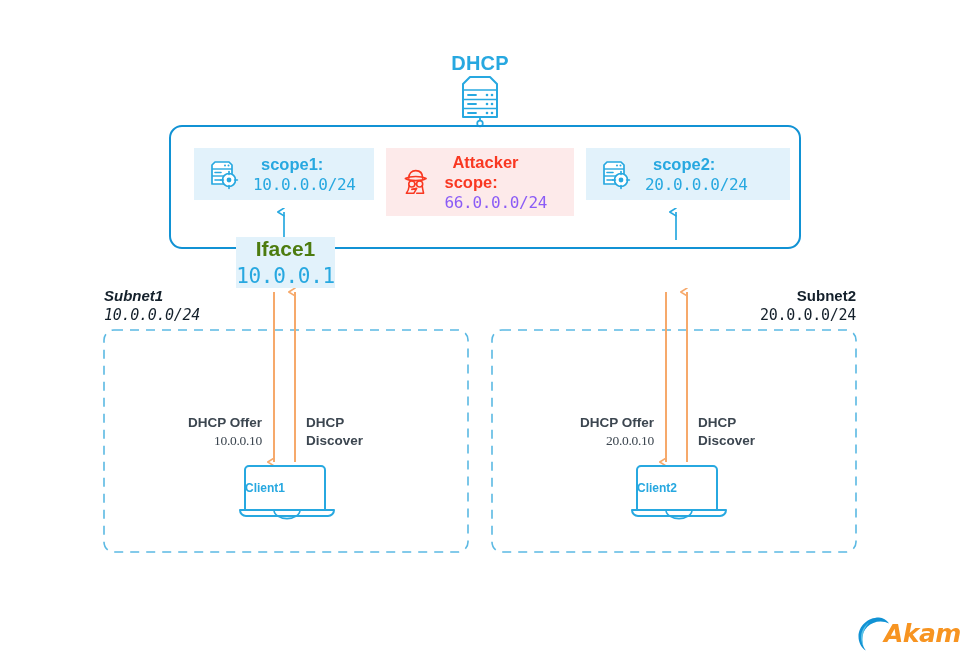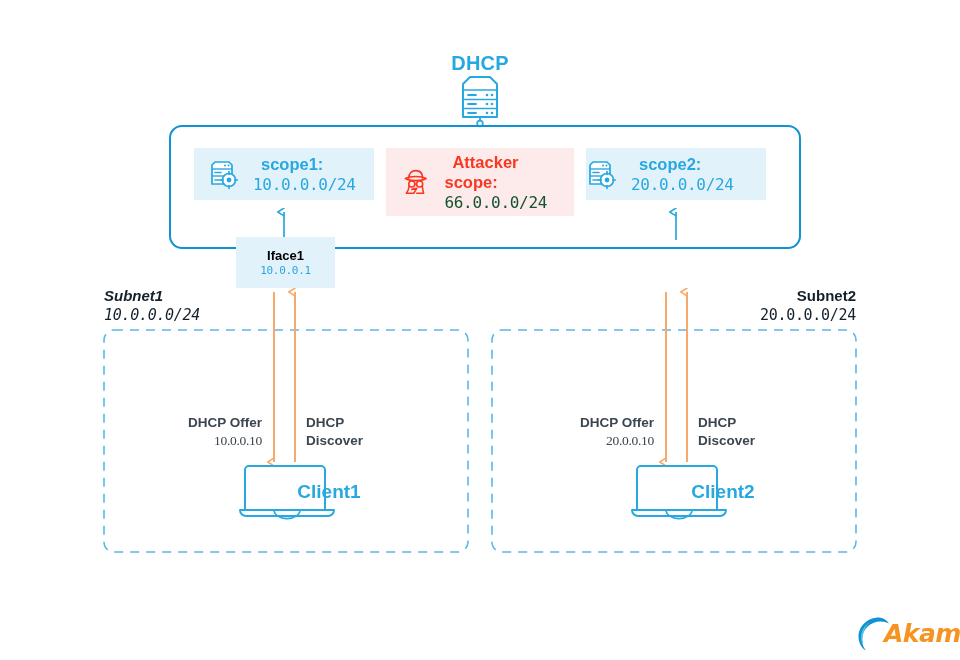--- a/index.html
+++ b/index.html
@@ -23,45 +23,44 @@
   .scope-box{
     position:absolute;display:flex;align-items:center;gap:13px;
     box-sizing:border-box;
   }
   .scope-blue{background:#e2f2fb;}
   .scope-red{background:#fdeaea;}
   .scope-text{line-height:1.22;}
   .scope-name{font-size:16.5px;font-weight:bold;color:#27a8e0;margin-left:8px;}
   .scope-cidr{font-family:"DejaVu Sans Mono",monospace;font-size:16px;color:#27a8e0;letter-spacing:-0.3px;}
   .scope-red .scope-name{color:#f93822;}
-  .scope-red .scope-cidr{color:#14532d;}
+  .scope-red .scope-cidr{color:#8b5cf6;}
 
   .iface-box{
     position:absolute;background:#e2f2fb;
     display:flex;flex-direction:column;align-items:center;justify-content:center;
     line-height:1.25;
   }
-  .iface-name{font-size:13px;font-weight:bold;color:#000000;}
-  .iface-ip{font-family:"DejaVu Sans Mono",monospace;font-size:11px;color:#27a8e0;letter-spacing:-0.3px;text-align:center;}
+  .iface-name{font-size:21px;font-weight:bold;color:#4d7c0f;}
+  .iface-ip{font-family:"DejaVu Sans Mono",monospace;font-size:21px;color:#27a8e0;letter-spacing:-0.3px;text-align:center;}
 
   .subnet-label{position:absolute;line-height:1.3;color:#1b2a38;}
   .subnet-name{font-size:15px;font-weight:bold;color:#14202b;}
   .subnet-cidr{font-family:"DejaVu Sans Mono",monospace;font-size:15px;color:#14202b;letter-spacing:-0.3px;}
   .subnet-left{text-align:left;}
   .subnet-right{text-align:right;}
 
   .flow-label{position:absolute;line-height:1.35;color:#3c4650;font-size:13.5px;font-weight:bold;margin-top:39px;}
   .flow-offer{text-align:right;}
   .flow-discover{text-align:left;}
   .flow-mono{font-family:Liberation Serif, serif;font-size:13.5px;font-weight:normal;color:#3c4650;letter-spacing:-0.3px;}
 
   .client-label{
-    position:absolute;font-size:19px;font-weight:bold;color:#27a8e0;
-    text-align:center;
-    padding-left:44px;
+    position:absolute;font-size:12px;font-weight:bold;color:#27a8e0;
+    text-align:left;
   }
 
   .akamai{position:absolute;display:flex;align-items:center;}
   .akamai-word{
     font-family:"DejaVu Sans",sans-serif;
     font-size:25px;font-weight:bold;font-style:italic;color:#f79421;
     letter-spacing:-0.5px;margin-left:-10px;
   }
 </style>
 </head>
@@ -165,21 +164,21 @@
       <line x1="15.1" y1="18" x2="16.9" y2="18" stroke="#f93822" stroke-width="1.5"></line>
       <path d="M9.4,19.8 C9,23 8,25.5 6.5,27.5 L14,27.5 L17,22.5 L12,23.5" fill="none" stroke="#f93822" stroke-width="1.6" stroke-linejoin="round" stroke-linecap="round"></path>
       <path d="M22.6,19.8 C23,23.5 23.6,25.8 24,27.5 L17,27.5" fill="none" stroke="#f93822" stroke-width="1.6" stroke-linejoin="round" stroke-linecap="round"></path>
     </svg>
     <span class="scope-text">
       <span class="scope-name">Attacker scope:</span><br>
       <span class="scope-cidr">66.0.0.0/24</span>
     </span>
   </div>
 
-  <div class="scope-box scope-blue" style="left:586px;top:148px;width:180px;height:52px;">
+  <div class="scope-box scope-blue" style="left:586px;top:148px;width:204px;height:52px;padding-left:14px;">
     <svg width="32" height="32" viewBox="0 0 32 32">
       <path d="M4,7 L7,4 L21,4 L24,7 L24,26 L4,26 Z" fill="#ffffff" stroke="#27a8e0" stroke-width="1.7" stroke-linejoin="round"></path>
       <line x1="4" y1="11" x2="24" y2="11" stroke="#27a8e0" stroke-width="1.4"></line>
       <line x1="4" y1="18" x2="24" y2="18" stroke="#27a8e0" stroke-width="1.4"></line>
       <line x1="7" y1="14.5" x2="13" y2="14.5" stroke="#27a8e0" stroke-width="1.6" stroke-linecap="round"></line>
       <line x1="7" y1="22" x2="13" y2="22" stroke="#27a8e0" stroke-width="1.6" stroke-linecap="round"></line>
       <circle cx="17" cy="7.5" r="1" fill="#27a8e0"></circle>
         <circle cx="20.5" cy="7.5" r="1" fill="#27a8e0"></circle>
       <circle cx="21" cy="22" r="6.5" fill="#ffffff" stroke="#27a8e0" stroke-width="1.7"></circle>
       <circle cx="21" cy="22" r="2.4" fill="#27a8e0"></circle>

